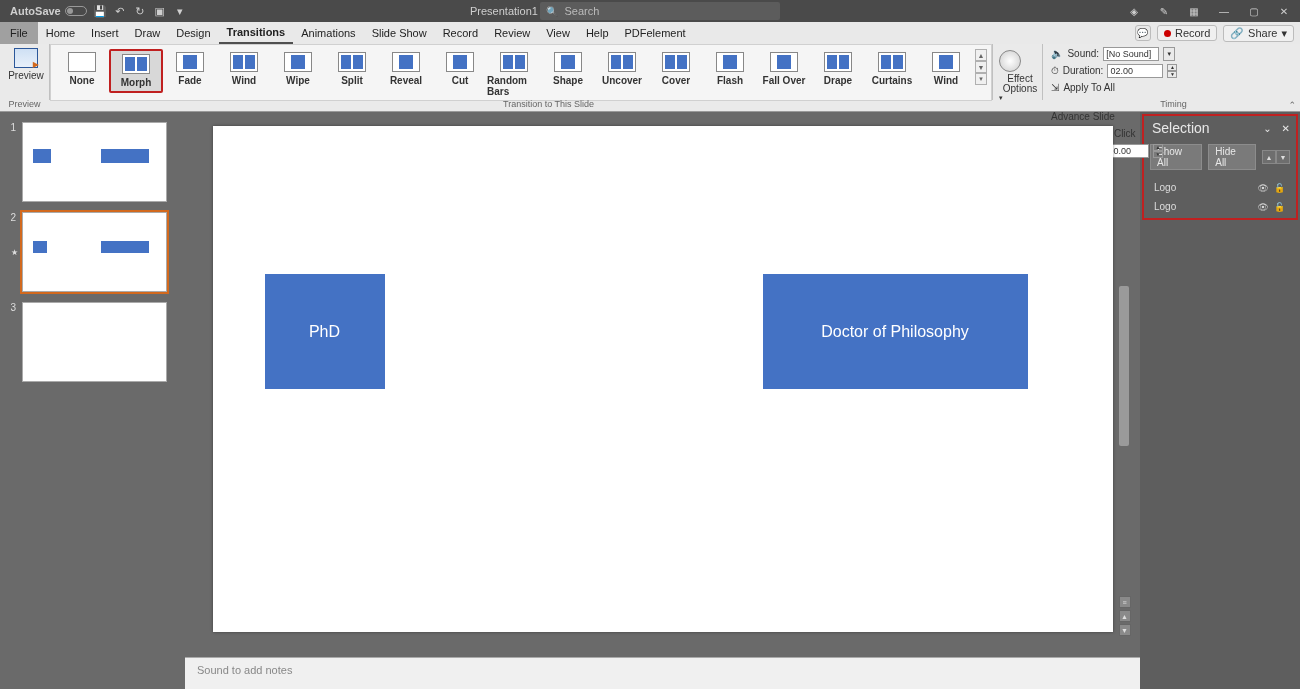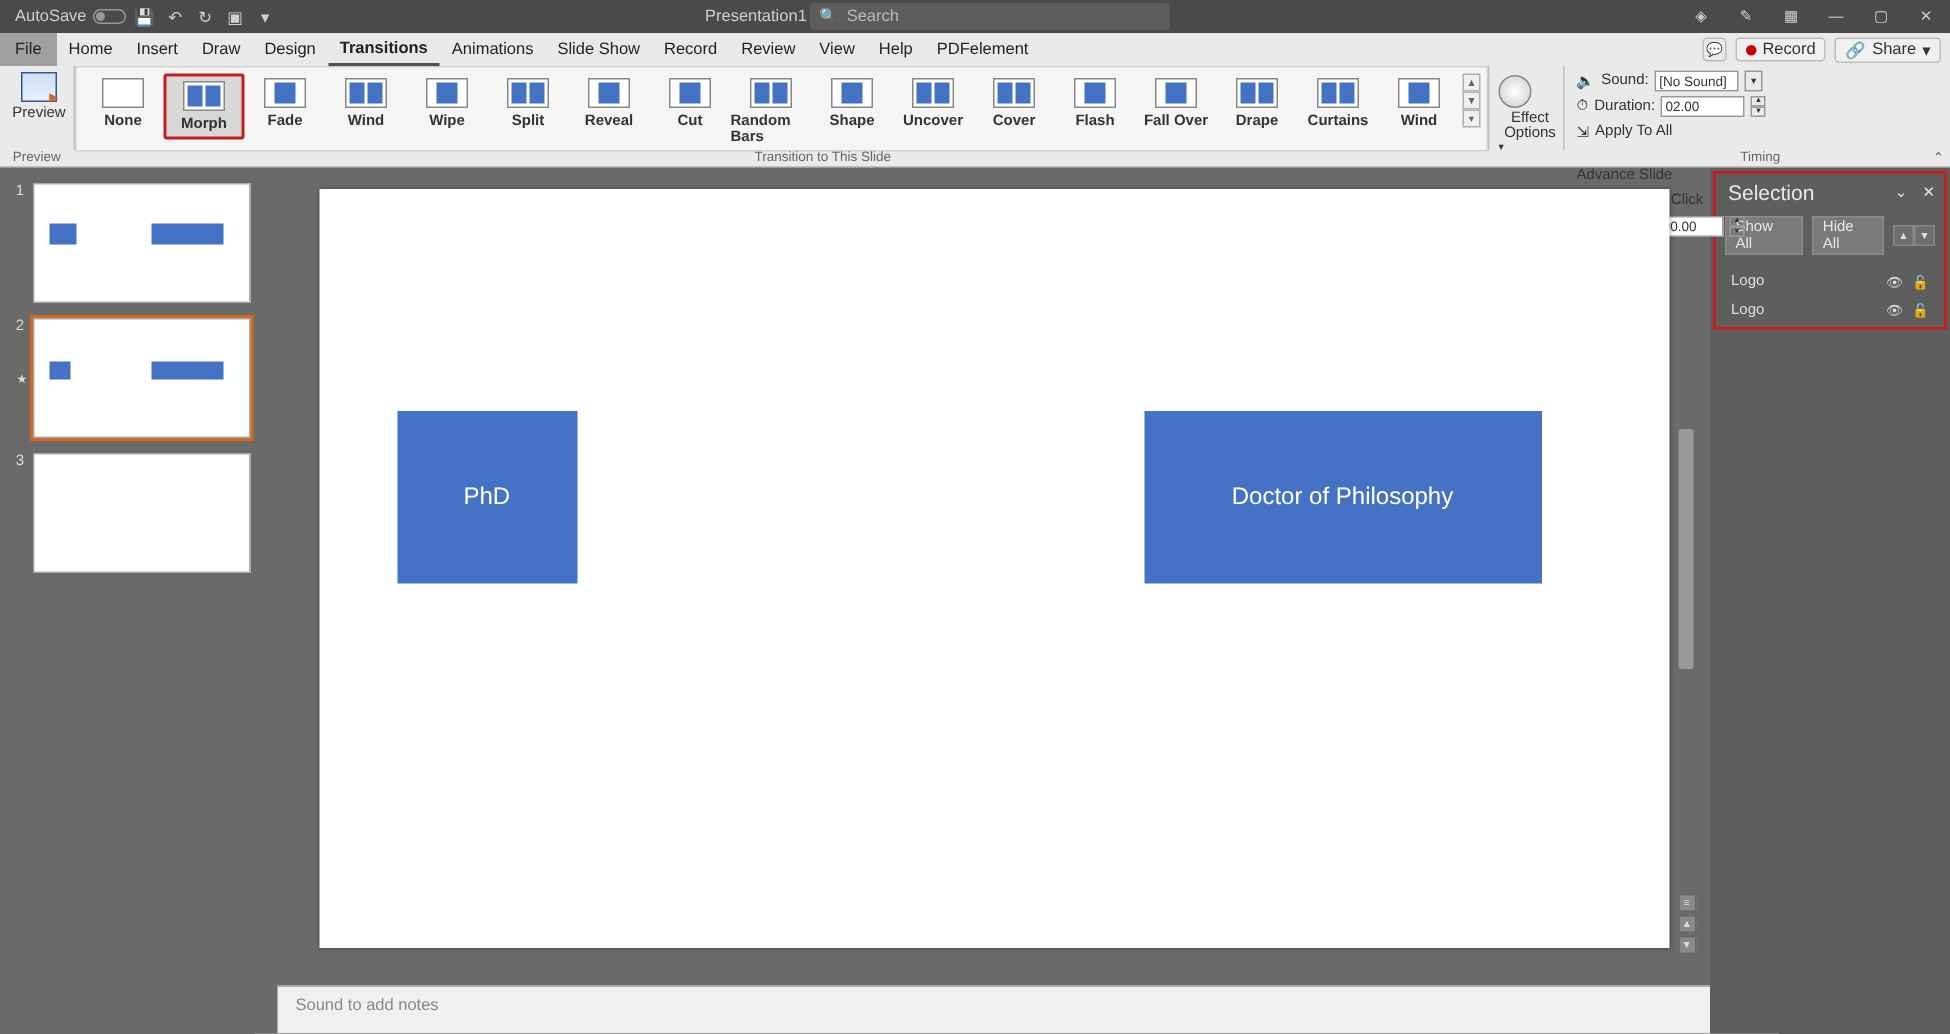--- a/index.html
+++ b/index.html
@@ -1,21 +1,21 @@
 <!DOCTYPE html>
 <html><head>
 <meta charset="utf-8">
 <style>
 * { margin: 0; padding: 0; box-sizing: border-box; font-family: "Segoe UI", sans-serif; }
 html, body { width: 1300px; height: 689px; overflow: hidden; background: #6a6a6a; }
 
 
 .titlebar { height: 22px; background: #4a4a4a; color: #cfcfcf; display: flex; align-items: center; font-size: 11px; position: relative; }
 .titlebar-left { display: flex; align-items: center; gap: 6px; padding-left: 10px; }
-.autosave-toggle { display: inline-flex; align-items: center; gap: 4px; }
+.autosave-toggle { display: inline-flex; align-items: center; gap: 4px; font-weight: bold; }
 .toggle-switch { width: 22px; height: 10px; border: 1px solid #999; border-radius: 10px; position: relative; }
 .toggle-knob { width: 6px; height: 6px; background: #999; border-radius: 50%; position: absolute; top: 1px; left: 1px; }
 .qat-icon { width: 14px; height: 14px; display: inline-flex; align-items: center; justify-content: center; color: #cfcfcf; font-size: 11px; }
 .title-center { position: absolute; left: 50%; transform: translateX(-180px); }
 .search-box { position: absolute; left: 540px; width: 240px; height: 18px; background: #5c5c5c; border-radius: 2px; display: flex; align-items: center; padding: 0 6px; gap: 6px; color: #bbb; }
 .search-box .mag { font-size: 10px; }
 .titlebar-right { margin-left: auto; display: flex; align-items: center; gap: 14px; padding-right: 8px; }
 .win-btn { width: 16px; height: 16px; display: flex; align-items: center; justify-content: center; color: #cfcfcf; font-size: 10px; }
 
 

